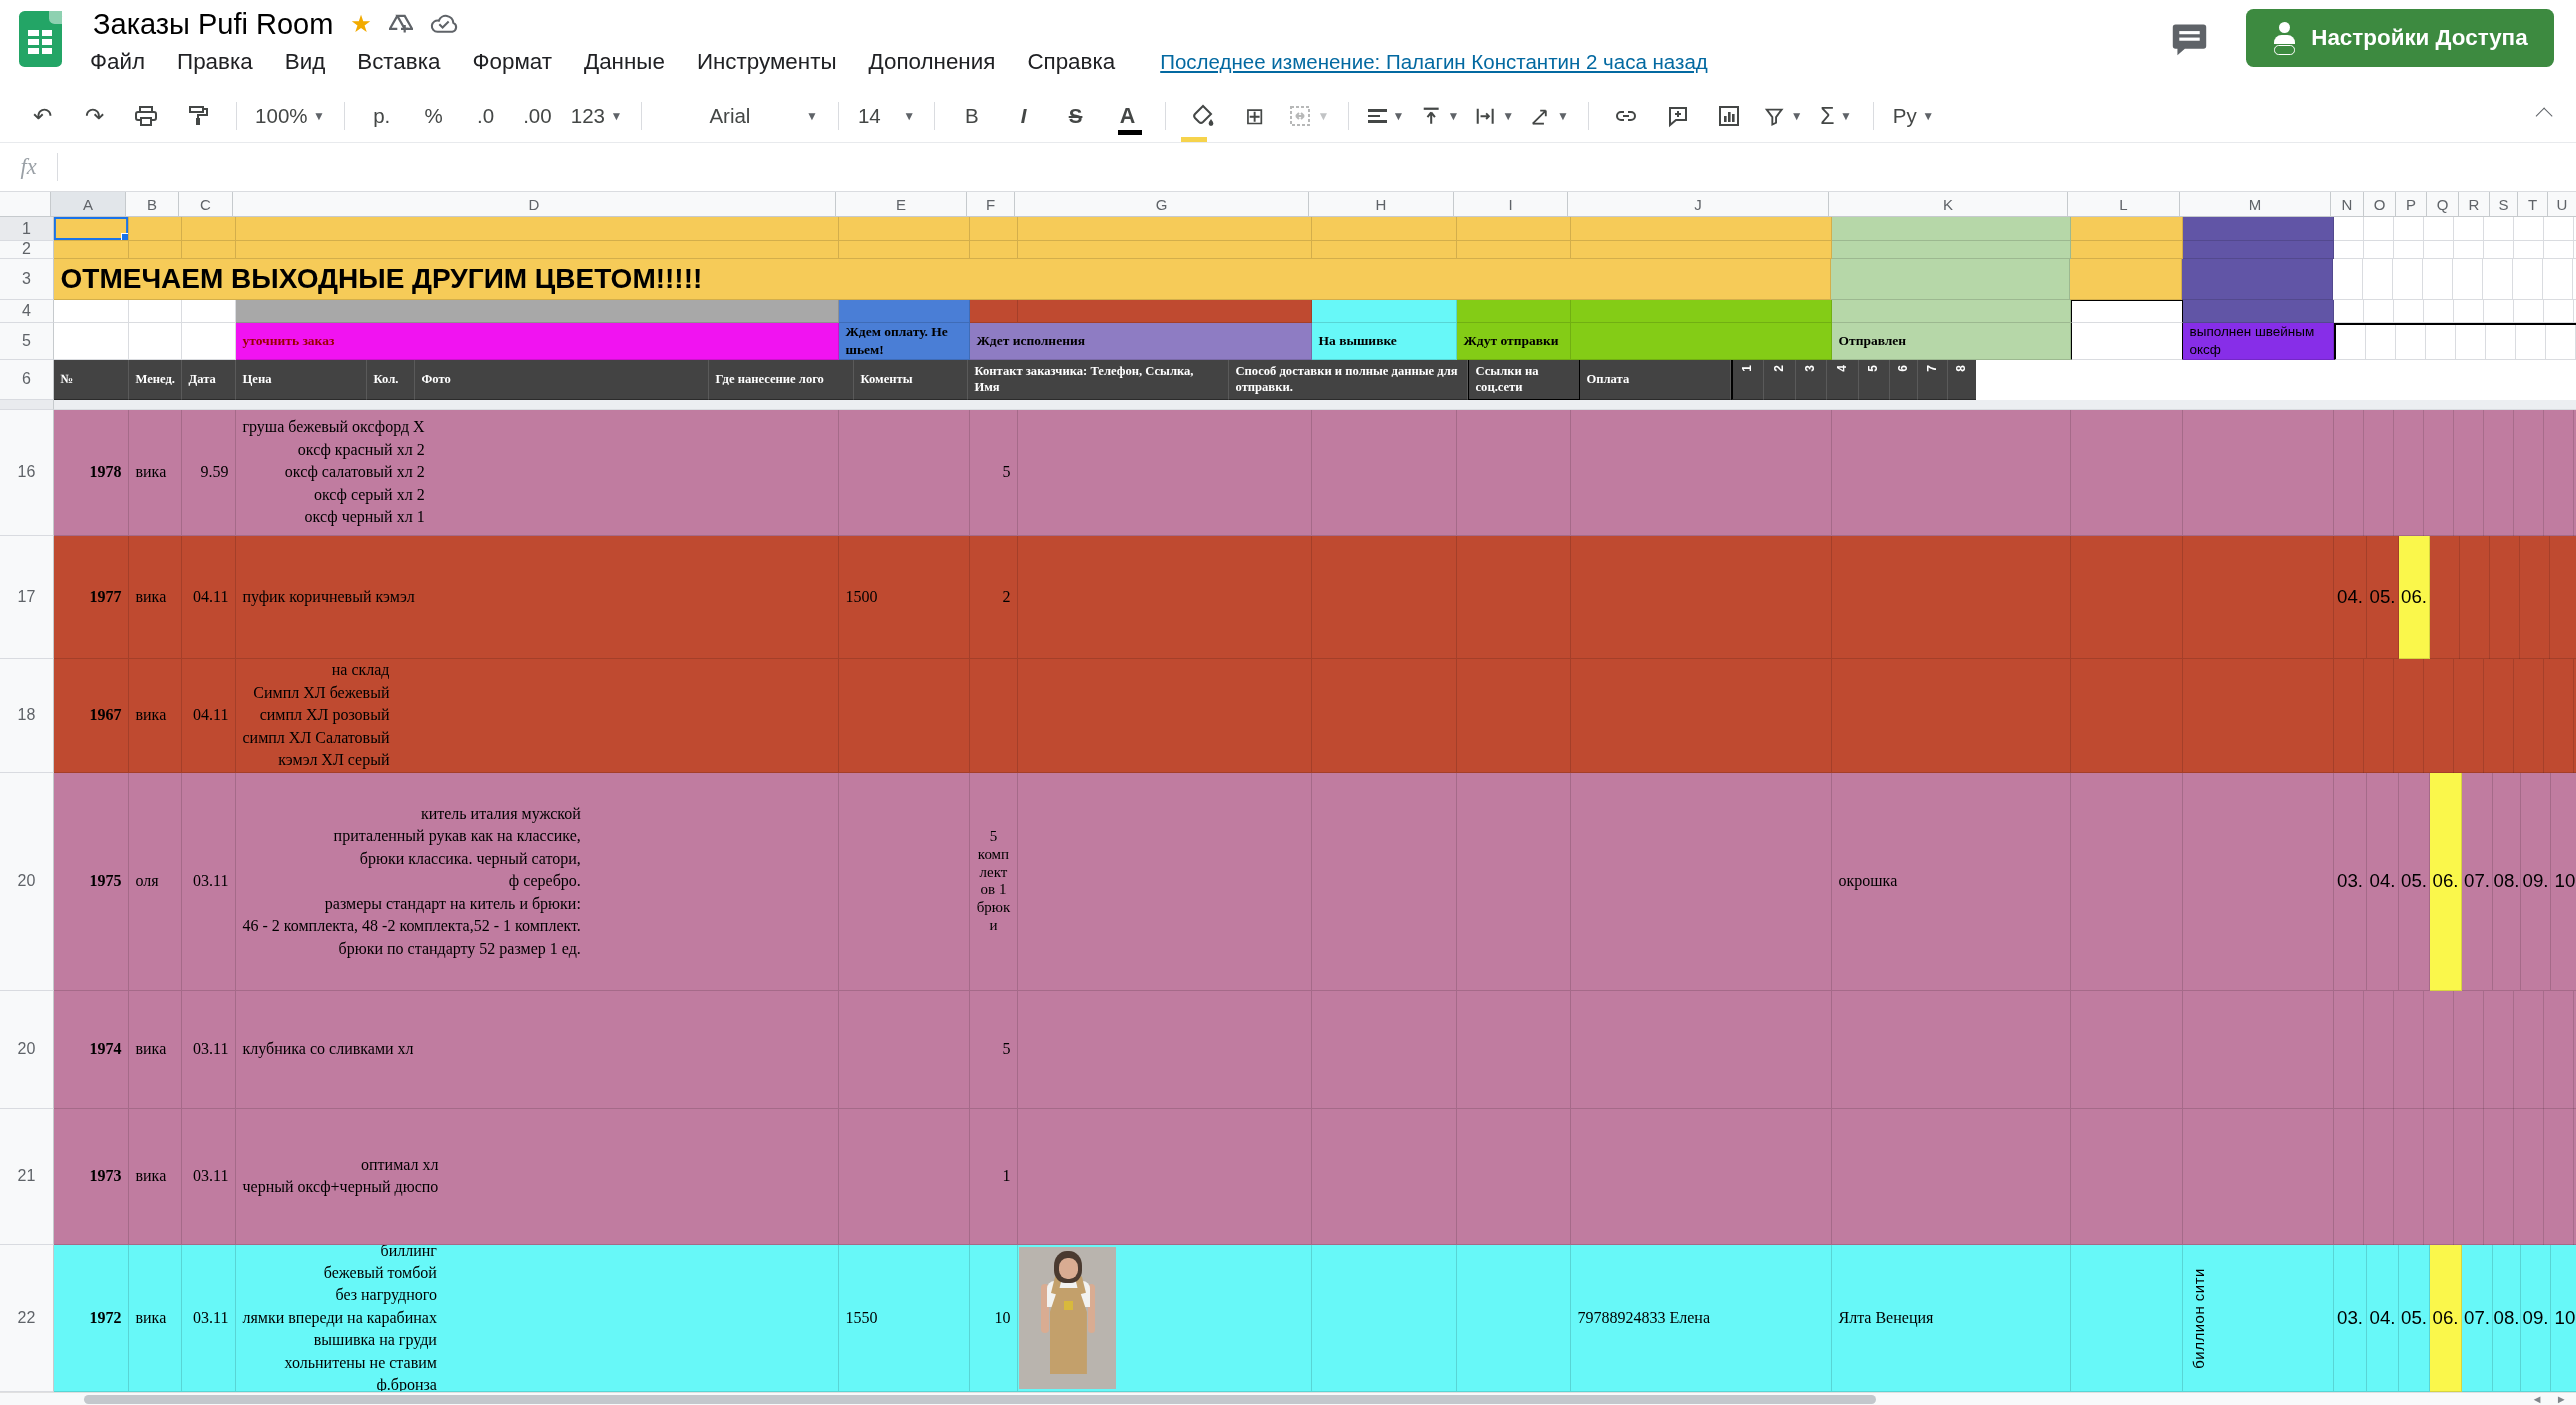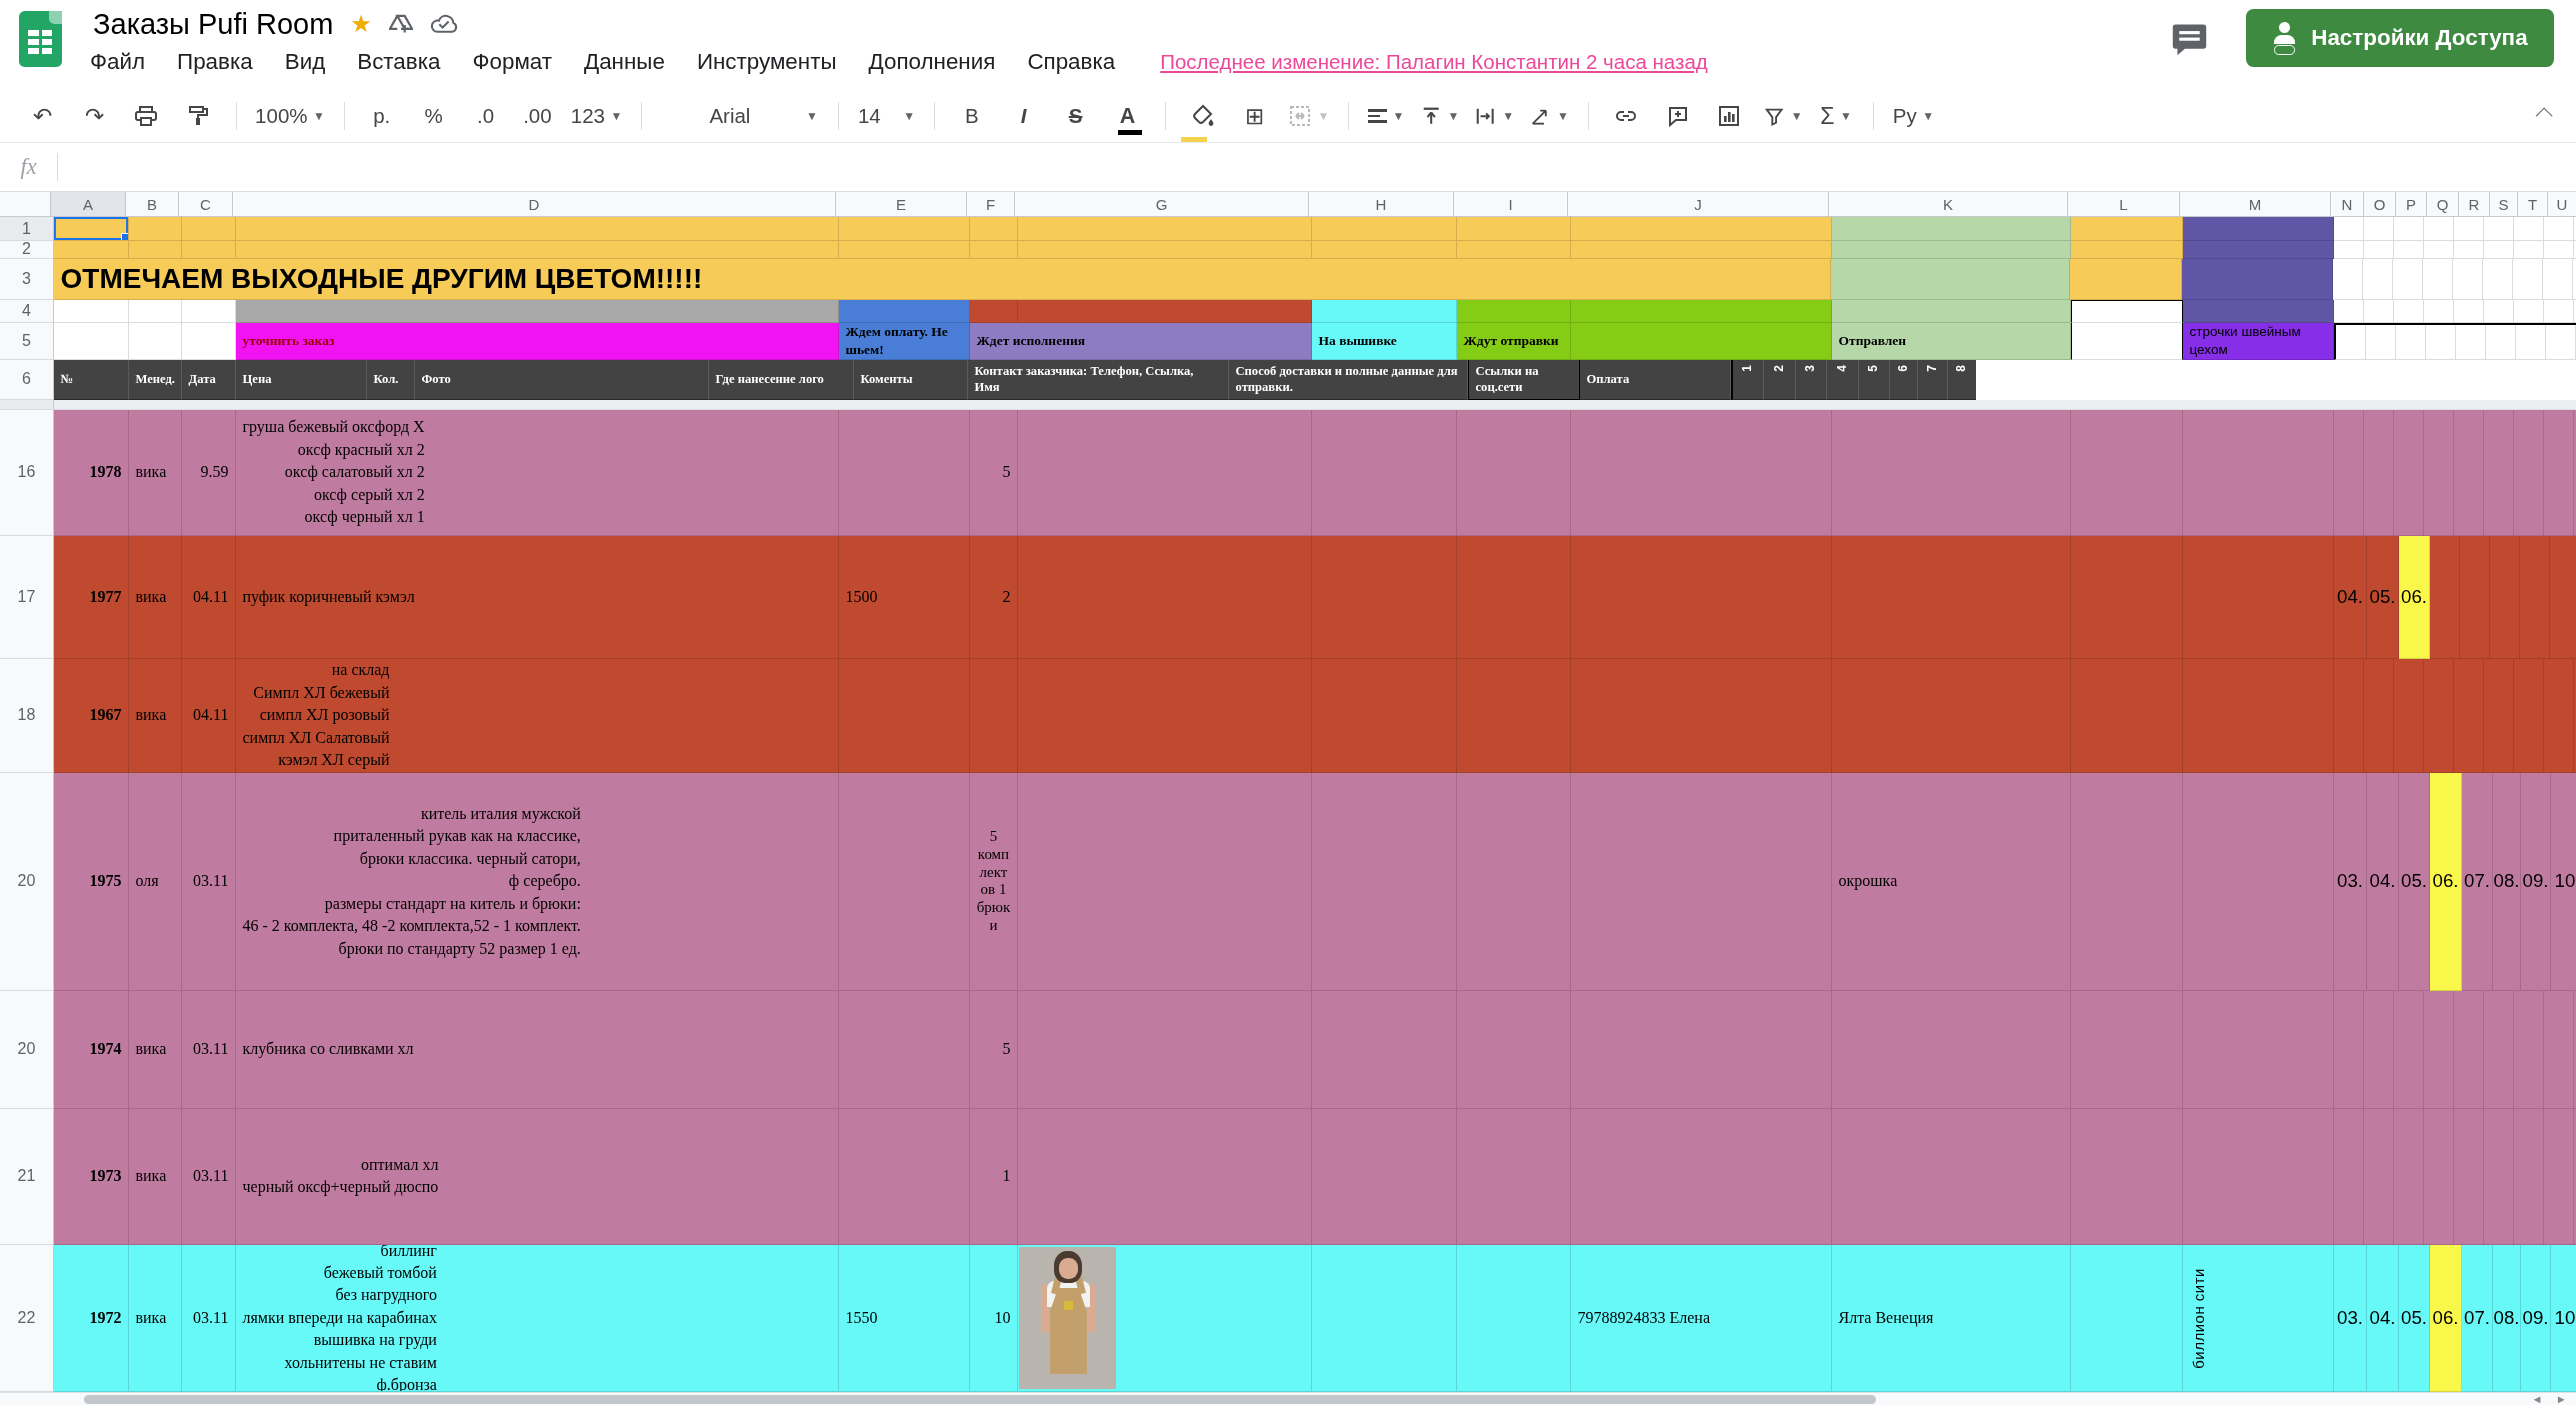--- a/index.html
+++ b/index.html
@@ -13,21 +13,21 @@
   .doc-icon .grid i{position:absolute;background:#23a566;}
   .doc-icon .gv{left:11.2px;top:0;width:2.8px;height:24px;}
   .doc-icon .gh1{left:0;top:6.5px;width:24px;height:2.8px;}
   .doc-icon .gh2{left:0;top:15px;width:24px;height:2.8px;}
   .title-row{position:absolute;left:93px;top:7.5px;display:flex;align-items:center;gap:17px;}
   .doc-title{font-size:29px;color:#000;}
   .ticon{font-size:24px;color:#f2ab00;}
   .ticon2 svg{display:block;}
   .menu-row{position:absolute;left:90px;top:49px;display:flex;align-items:center;gap:32px;font-size:22.4px;color:#202124;}
   .menu-row .mi{cursor:default;}
-  .last-edit{color:#ec4899;font-size:20.5px;text-decoration:underline;margin-left:13px;}
+  .last-edit{color:#0369a1;font-size:20.5px;text-decoration:underline;margin-left:13px;}
   .bar-right{position:absolute;right:22.4px;top:9.3px;display:flex;align-items:center;gap:37px;}
   .comment-btn svg{display:block;}
   .share-btn{display:flex;align-items:center;gap:15px;background:#3d8a40;color:#fff;
              border-radius:7.5px;padding:13px 26px;font-size:22.4px;font-weight:bold;}
   .share-person{position:relative;width:24px;height:32px;}
   .share-person .head{position:absolute;left:6.5px;top:0;width:11.2px;height:11.2px;border-radius:50%;background:#fff;}
   .share-person .body{position:absolute;left:1.9px;top:13px;width:20.5px;height:8.4px;border-radius:7.5px 7.5px 0 0;background:#fff;}
   .share-person .chain{position:absolute;left:1.9px;top:23px;width:18.7px;height:7.5px;border:1.9px solid #fff;border-radius:4.7px;}
   
   .toolbar{height:52px;display:flex;align-items:center;padding-left:20.5px;gap:7.5px;font-size:20.5px;color:#444746;}
@@ -418,21 +418,21 @@
           <span class="dkred">уточнить заказ</span>
         </div>
       <div class="c clr blue wE lbl">Ждем оплату. Не шьем!</div>
       <div class="c clr wFG lbl" style="background:#8e7cc3;">Ждет исполнения</div>
       <div class="c clr cyan wH lbl">На вышивке</div>
       <div class="c clr tan wI lbl">Ждут отправки</div>
       <div class="c clr tan wJ"></div>
       <div class="c clr grn wK lbl">Отправлен</div>
       <div class="c wL lb"></div>
       <div class="c clr violet wM">
-        <span style="font-family:'Liberation Sans',sans-serif;font-size:13.5px;line-height:1.3;">строчки швейным цехом</span>
+        <span style="font-family:'Liberation Sans',sans-serif;font-size:13.5px;line-height:1.3;">выполнен швейным оксф</span>
       </div>
       <div class="c wNU nu-white btopblk"></div>
     </div>
 
     <div class="row h6">
       <div class="c gut">6</div>
       <div class="c hdr6 wA">№</div>
       <div class="c hdr6 wB">Менед.</div>
       <div class="c hdr6 wC">Дата</div>
       <div class="c hdr6 wE">Цена</div>

